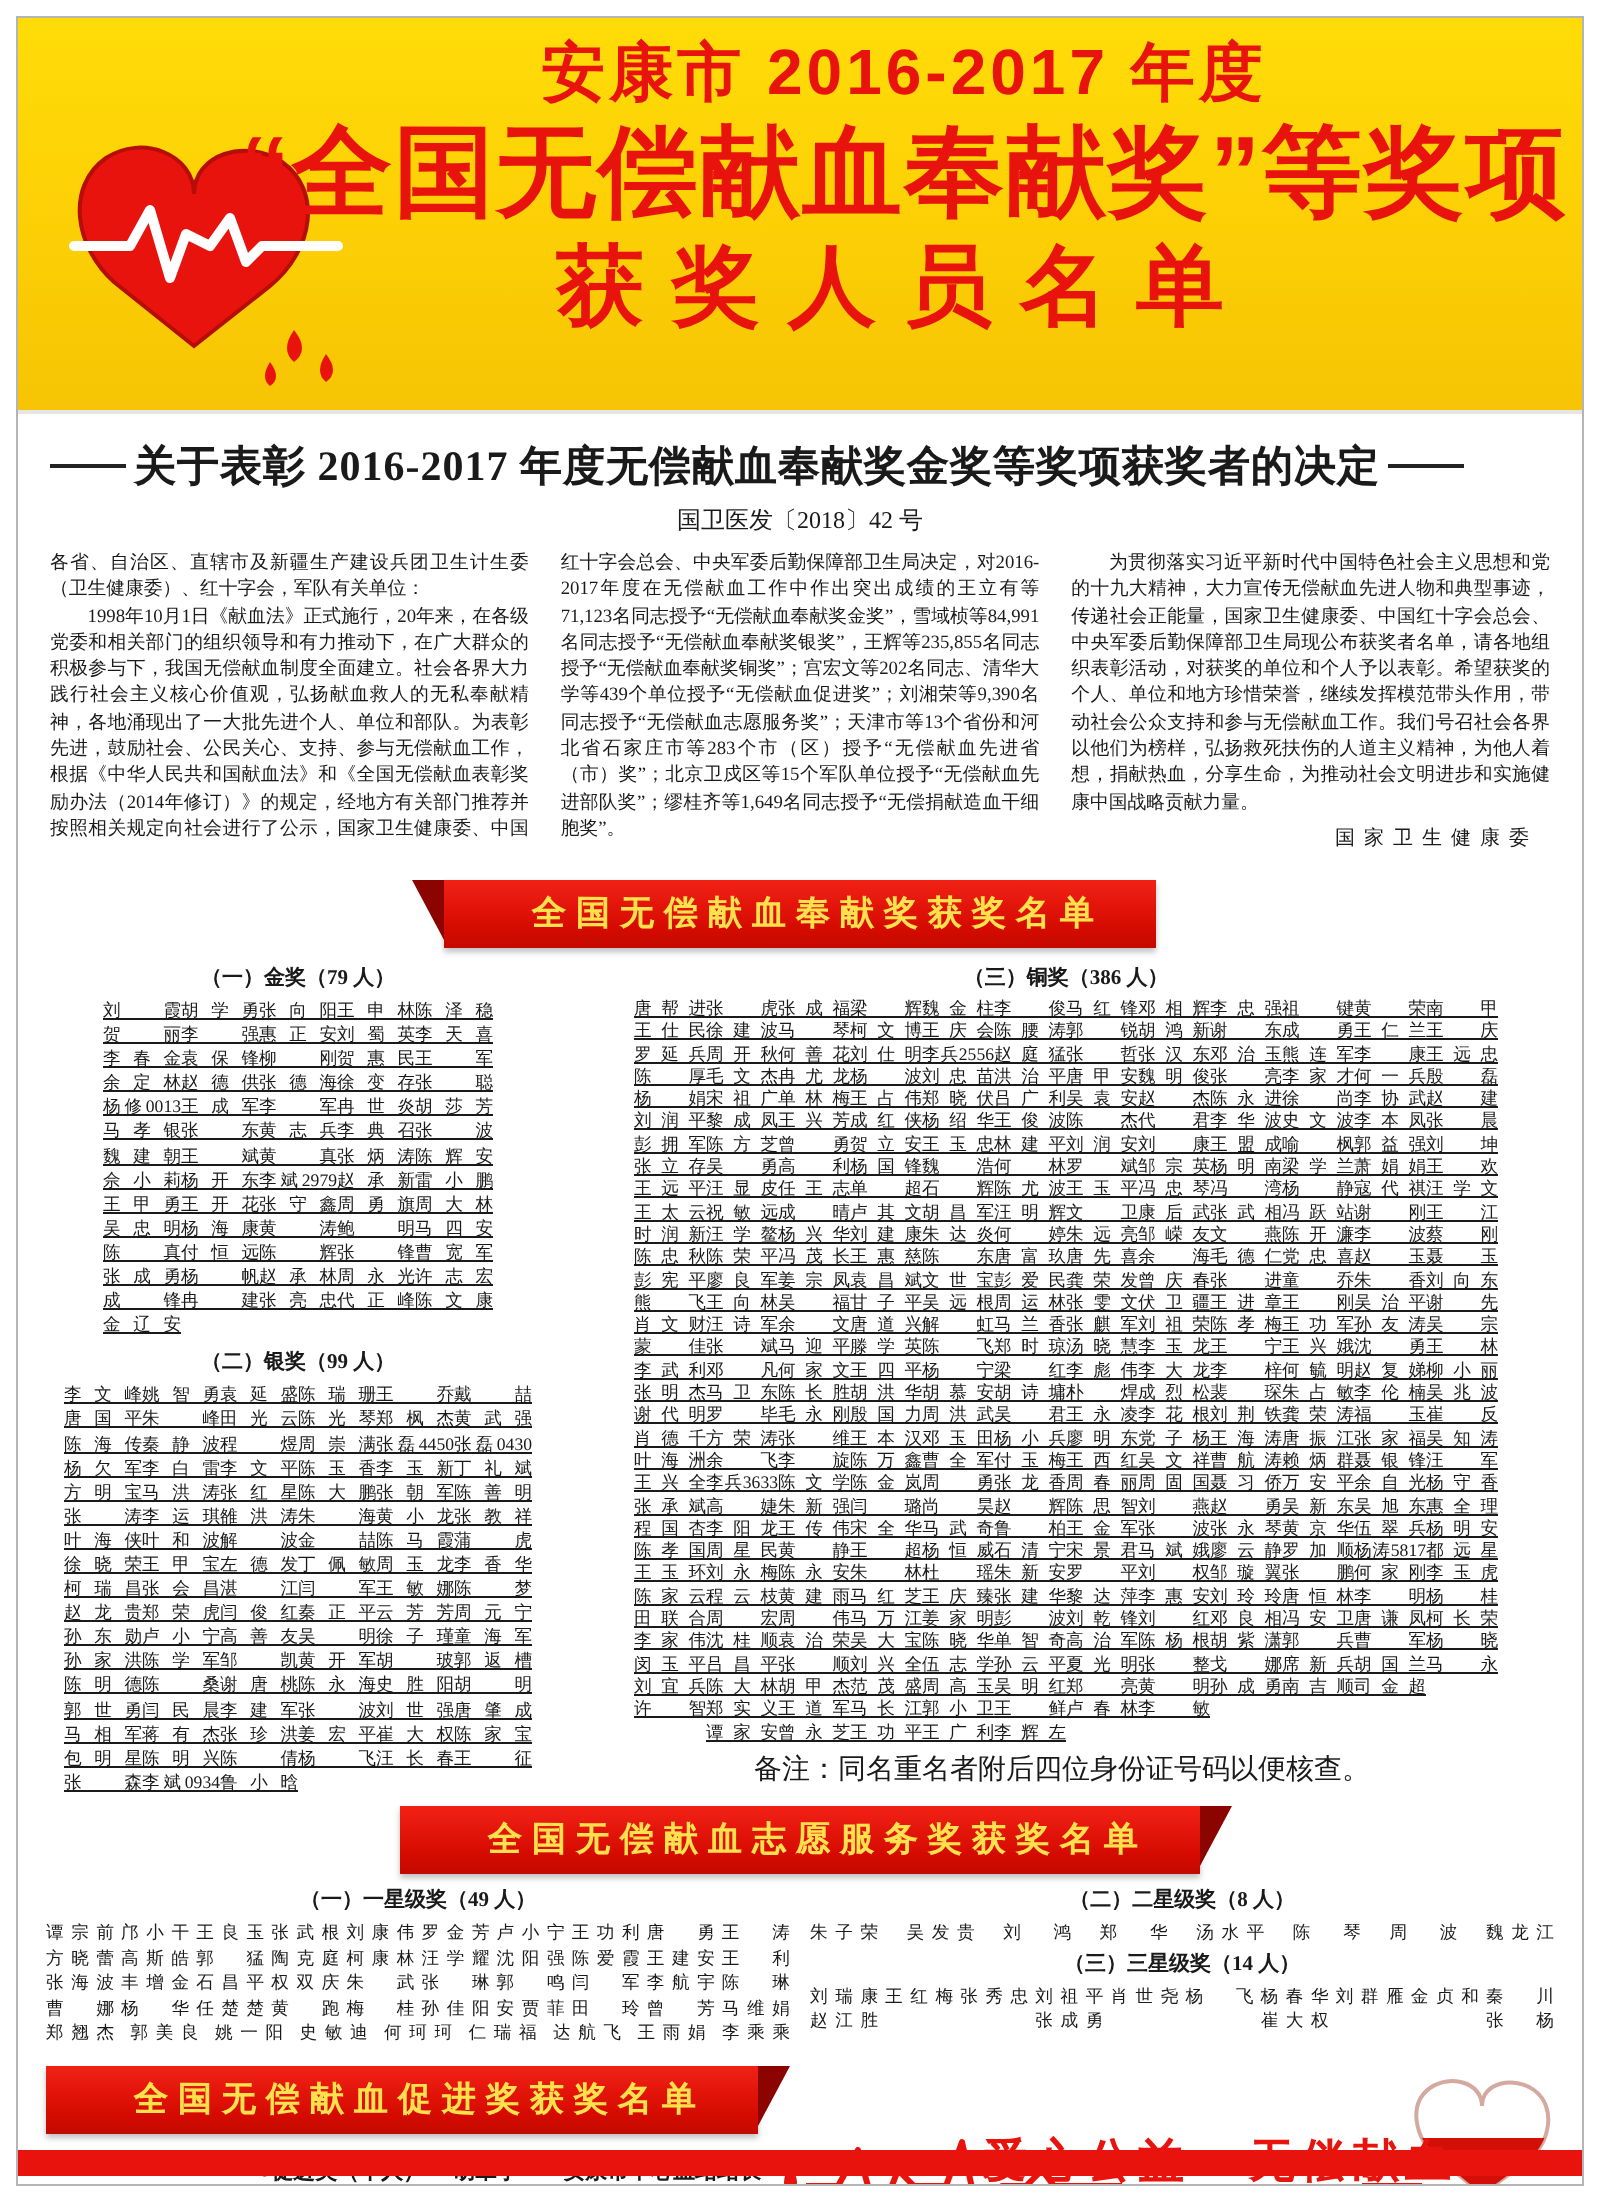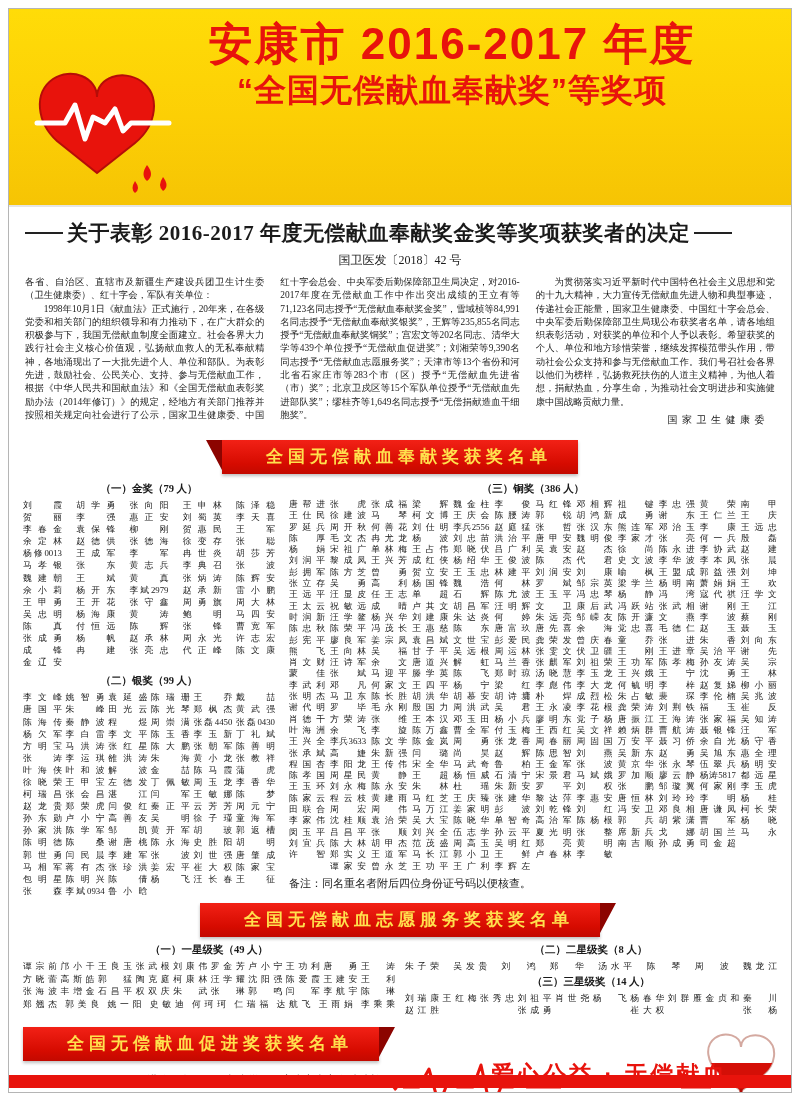--- a/index.html
+++ b/index.html
@@ -6,22 +6,22 @@
   .page{position:relative;width:800px;height:1101px;background:#fff;margin:0 auto;overflow:hidden;
         font-family:"Liberation Serif","DejaVu Serif",serif;color:#1a1a1a;}
   .frame{position:absolute;left:8px;top:8px;right:8px;bottom:8px;border:1px solid #b5b5b5;}
   .inner{position:absolute;left:9px;top:9px;right:9px;bottom:9px;overflow:hidden;}
 
   
   .masthead{position:relative;height:196px;background:linear-gradient(180deg,#ffdc08 0%,#fccf05 55%,#f6c404 100%);
             border-bottom:2px solid #e5e5e5;}
   .masthead .titles{position:absolute;left:110px;right:6px;top:8px;text-align:center;
             font-family:"Liberation Sans","DejaVu Sans",sans-serif;font-weight:900;color:#e8130c;line-height:1.22;}
-  .mh1{font-size:44px;letter-spacing:2px;}
-  .mh2{font-size:32px;letter-spacing:1px;}
+  .mh1{font-size:32px;letter-spacing:2px;}
+  .mh2{font-size:50px;letter-spacing:1px;}
   .mh3{font-size:44px;letter-spacing:14px;}
   .heart-wrap{position:absolute;left:10px;top:52px;width:170px;height:140px;}
 
   
   .decision{padding:8px 16px 0 16px;}
   .dec-title-row{display:flex;align-items:center;gap:4px;margin-top:4px;}
   .dec-rule{flex:1;height:2px;background:#222;max-width:38px;}
   .dec-title{font-size:21px;font-weight:bold;text-align:center;letter-spacing:.5px;white-space:nowrap;}
   .doc-no{text-align:center;font-size:12px;margin:5px 0 7px 0;}
   .article{height:158px;overflow:hidden;font-size:9.4px;line-height:13.3px;text-align:justify;
@@ -43,27 +43,27 @@
           border-width:0 16px 30px 0;border-color:transparent #8c0400 transparent transparent;}
   .fold-r::after{content:"";position:absolute;right:-16px;top:0;border-style:solid;
           border-width:30px 16px 0 0;border-color:#8c0400 transparent transparent transparent;}
   .center-rib{justify-content:center;}
 
   
   .names-wrap{display:flex;padding:2px 14px 0 14px;gap:14px;}
   .left-col{width:252px;flex:0 0 auto;}
   .right-col{flex:1;min-width:0;}
   .list-title{text-align:center;font-weight:bold;font-size:10.5px;margin:2px 0 3px 0;white-space:nowrap;}
-  .cols{display:flex;justify-content:space-between;}
+  .cols{display:flex;justify-content:center;text-decoration:underline;}
   .name-col{flex:0 0 auto;}
   .left-col .name-col{width:39px;}
   .right-col .name-col{width:36px;}
   .nm{font-size:8.8px;line-height:12.1px;white-space:nowrap;text-align:justify;text-align-last:justify;width:100%;}
   .right-col .nm{line-height:11.3px;}
-  .note{font-size:11px;text-align:left;margin:4px 4px 0 0;}
+  .note{font-size:14px;text-align:center;margin:4px 4px 0 0;}
 
   
   .vol-wrap{display:flex;padding:0 14px;gap:10px;}
   .vol-left{width:372px;flex:0 0 auto;}
   .vol-right{flex:1;}
   .rows .name-row{display:flex;justify-content:space-between;}
   .name-row .nm{width:34px;flex:0 0 auto;font-size:8.8px;line-height:12.6px;}
   .vol-right .list-title{margin-top:2px;}
 
   
@@ -90,20 +90,21 @@
           <path d="M78 36 C78 16 52 6 34 18 C14 32 18 62 38 80 L78 112 L116 82 C138 64 142 34 122 20 C104 8 78 16 78 36 Z" fill="#e8130c" stroke="#b50d08" stroke-width="2"></path>
           <polyline points="18,62 46,62 56,44 66,78 74,56 86,62 96,48 104,70 112,62 150,62" fill="none" stroke="#ffffff" stroke-width="5" stroke-linejoin="round" stroke-linecap="round"></polyline>
           <path d="M128 104 q-7 10 0 16 q8 -6 0 -16Z" fill="#e8130c"></path>
           <path d="M144 116 q-6 9 0 14 q7 -5 0 -14Z" fill="#e8130c"></path>
           <path d="M116 120 q-5 8 0 12 q6 -4 0 -12Z" fill="#e8130c"></path>
         </svg>
       </div>
       <div class="titles">
         <div class="mh1">安康市 2016-2017 年度</div>
         <div class="mh2">“全国无偿献血奉献奖”等奖项</div>
+        <div class="mh3">获奖人员名单</div>
       </div>
     </div>
 
     <div class="decision">
       <div class="dec-title-row">
         <div class="dec-rule"></div>
         <div class="dec-title">关于表彰 2016-2017 年度无偿献血奉献奖金奖等奖项获奖者的决定</div>
         <div class="dec-rule"></div>
       </div>
       <div class="doc-no">国卫医发〔2018〕42 号</div>
@@ -591,20 +592,53 @@
               <div class="nm">马斌娥</div>
               <div class="nm">刘权</div>
               <div class="nm">李惠安</div>
               <div class="nm">刘红</div>
               <div class="nm">陈杨根</div>
               <div class="nm">张整</div>
               <div class="nm">黄明</div>
               <div class="nm">李敏</div>
             </div>
             <div class="name-col">
+              <div class="nm">李忠强</div>
+              <div class="nm">谢东</div>
+              <div class="nm">邓治玉</div>
+              <div class="nm">张亮</div>
+              <div class="nm">陈永进</div>
+              <div class="nm">李华波</div>
+              <div class="nm">王盟成</div>
+              <div class="nm">杨明南</div>
+              <div class="nm">冯湾</div>
+              <div class="nm">张武相</div>
+              <div class="nm">文燕</div>
+              <div class="nm">毛德仁</div>
+              <div class="nm">张进</div>
+              <div class="nm">王进章</div>
+              <div class="nm">陈孝梅</div>
+              <div class="nm">王宁</div>
+              <div class="nm">李梓</div>
+              <div class="nm">裴琛</div>
+              <div class="nm">刘荆铁</div>
+              <div class="nm">王海涛</div>
+              <div class="nm">曹航涛</div>
+              <div class="nm">聂习侨</div>
+              <div class="nm">赵勇</div>
+              <div class="nm">张永琴</div>
+              <div class="nm">廖云静</div>
+              <div class="nm">邹璇翼</div>
+              <div class="nm">刘玲玲</div>
+              <div class="nm">邓良相</div>
+              <div class="nm">胡紫潇</div>
+              <div class="nm">戈娜</div>
+              <div class="nm">孙成勇</div>
+            </div>
+            <div class="name-col">
               <div class="nm">祖键</div>
               <div class="nm">成勇</div>
               <div class="nm">熊连军</div>
               <div class="nm">李家才</div>
               <div class="nm">徐尚</div>
               <div class="nm">史文波</div>
               <div class="nm">喻枫</div>
               <div class="nm">梁学兰</div>
               <div class="nm">杨静</div>
               <div class="nm">冯跃站</div>
@@ -624,53 +658,20 @@
               <div class="nm">黄京华</div>
               <div class="nm">罗加顺</div>
               <div class="nm">张鹏</div>
               <div class="nm">唐恒林</div>
               <div class="nm">冯安卫</div>
               <div class="nm">郭兵</div>
               <div class="nm">席新兵</div>
               <div class="nm">南吉顺</div>
             </div>
             <div class="name-col">
-              <div class="nm">李忠强</div>
-              <div class="nm">谢东</div>
-              <div class="nm">邓治玉</div>
-              <div class="nm">张亮</div>
-              <div class="nm">陈永进</div>
-              <div class="nm">李华波</div>
-              <div class="nm">王盟成</div>
-              <div class="nm">杨明南</div>
-              <div class="nm">冯湾</div>
-              <div class="nm">张武相</div>
-              <div class="nm">文燕</div>
-              <div class="nm">毛德仁</div>
-              <div class="nm">张进</div>
-              <div class="nm">王进章</div>
-              <div class="nm">陈孝梅</div>
-              <div class="nm">王宁</div>
-              <div class="nm">李梓</div>
-              <div class="nm">裴琛</div>
-              <div class="nm">刘荆铁</div>
-              <div class="nm">王海涛</div>
-              <div class="nm">曹航涛</div>
-              <div class="nm">聂习侨</div>
-              <div class="nm">赵勇</div>
-              <div class="nm">张永琴</div>
-              <div class="nm">廖云静</div>
-              <div class="nm">邹璇翼</div>
-              <div class="nm">刘玲玲</div>
-              <div class="nm">邓良相</div>
-              <div class="nm">胡紫潇</div>
-              <div class="nm">戈娜</div>
-              <div class="nm">孙成勇</div>
-            </div>
-            <div class="name-col">
               <div class="nm">黄荣</div>
               <div class="nm">王仁兰</div>
               <div class="nm">李康</div>
               <div class="nm">何一兵</div>
               <div class="nm">李协武</div>
               <div class="nm">李本凤</div>
               <div class="nm">郭益强</div>
               <div class="nm">萧娟娟</div>
               <div class="nm">寇代祺</div>
               <div class="nm">谢刚</div>
@@ -771,20 +772,32 @@
               <div class="nm">石昌平</div>
               <div class="nm">权双庆</div>
               <div class="nm">朱武</div>
               <div class="nm">张琳</div>
               <div class="nm">郭鸣</div>
               <div class="nm">闫军</div>
               <div class="nm">李航宇</div>
               <div class="nm">陈琳</div>
             </div>
             <div class="name-row">
+              <div class="nm">曹娜</div>
+              <div class="nm">杨华</div>
+              <div class="nm">任楚楚</div>
+              <div class="nm">黄跑</div>
+              <div class="nm">梅桂</div>
+              <div class="nm">孙佳阳</div>
+              <div class="nm">安贾菲</div>
+              <div class="nm">田玲</div>
+              <div class="nm">曾芳</div>
+              <div class="nm">马维娟</div>
+            </div>
+            <div class="name-row">
               <div class="nm">郑翘杰</div>
               <div class="nm">郭美良</div>
               <div class="nm">姚一阳</div>
               <div class="nm">史敏迪</div>
               <div class="nm">何珂珂</div>
               <div class="nm">仁瑞福</div>
               <div class="nm">达航飞</div>
               <div class="nm">王雨娟</div>
               <div class="nm">李乘乘</div>
             </div>

